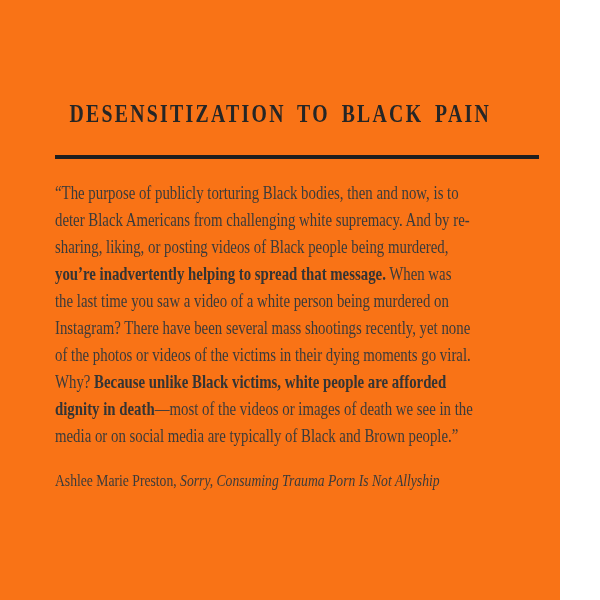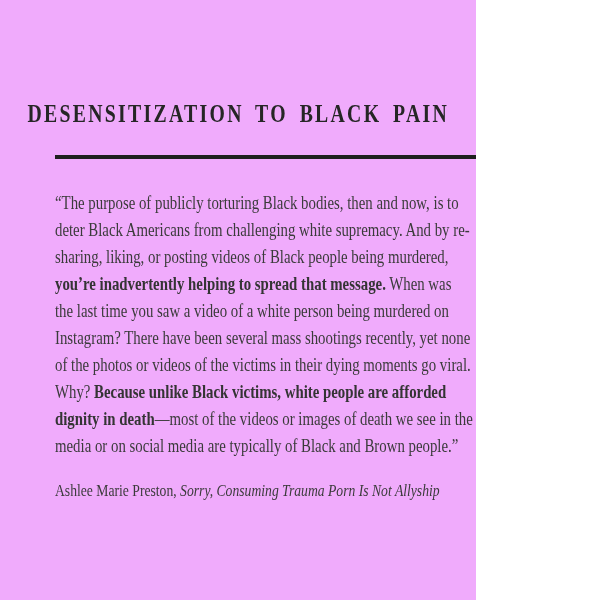--- a/index.html
+++ b/index.html
@@ -2,23 +2,23 @@
 <html><head>
 <meta charset="utf-8">
 <style>
   html, body {
     margin: 0;
     padding: 0;
     background: #ffffff;
   }
   .page {
     position: relative;
-    width: 476px;
+    width: 560px;
     height: 600px;
-    background: #f0abfc;
+    background: #f97316;
     overflow: hidden;
     font-family: "Liberation Serif", serif;
   }
   .content {
     padding: 100px 55px 0 55px;
   }
   .title-wrap {
     display: flex;
     justify-content: center;
   }
@@ -33,21 +33,21 @@
     transform: scaleX(0.76);
     transform-origin: center center;
   }
   .divider {
     height: 4px;
     background: #1f1f1f;
     width: 484px;
     margin: 26px auto 0 0;
   }
   .quote {
-    margin-top: 30px;
+    margin-top: 20px;
     color: #3b3b3b;
     font-size: 19px;
   }
   .qline {
     line-height: 27px;
     height: 27px;
     white-space: nowrap;
     transform: scaleX(0.78);
     transform-origin: left center;
   }

